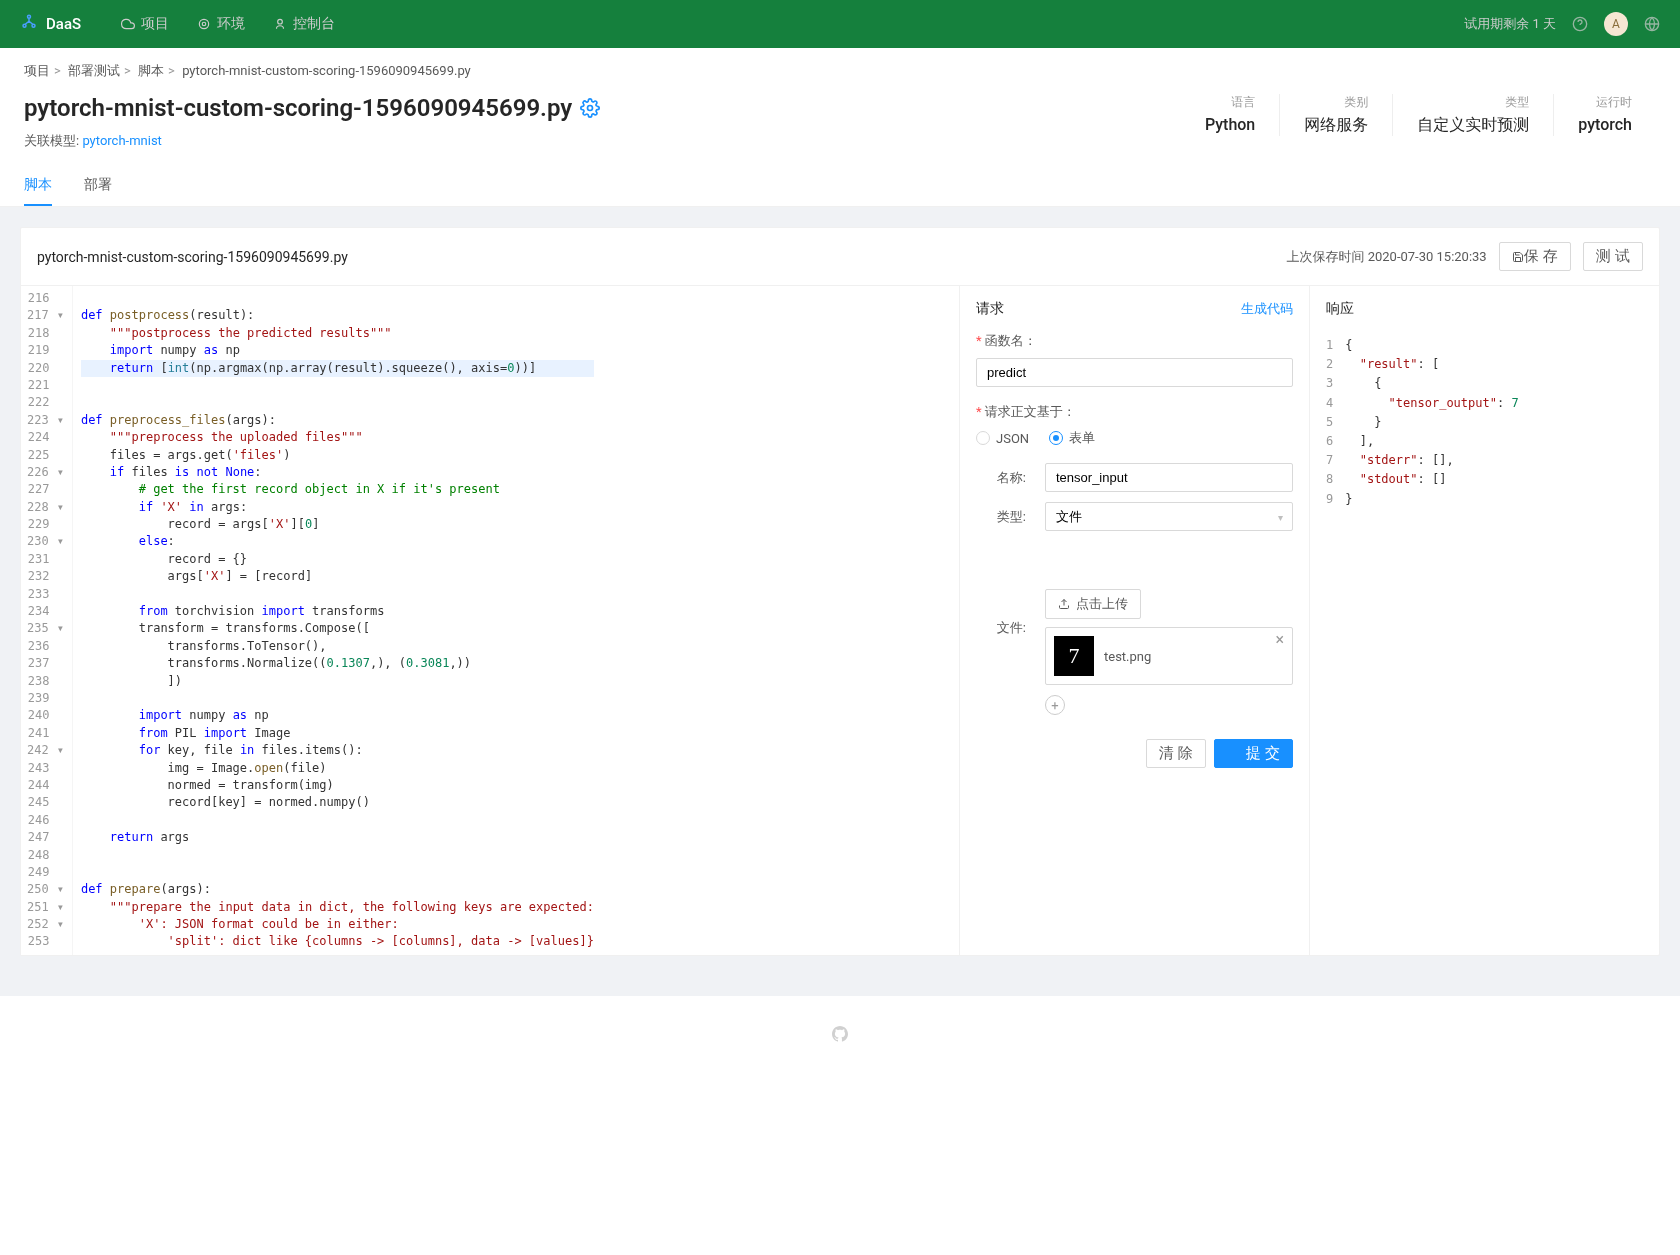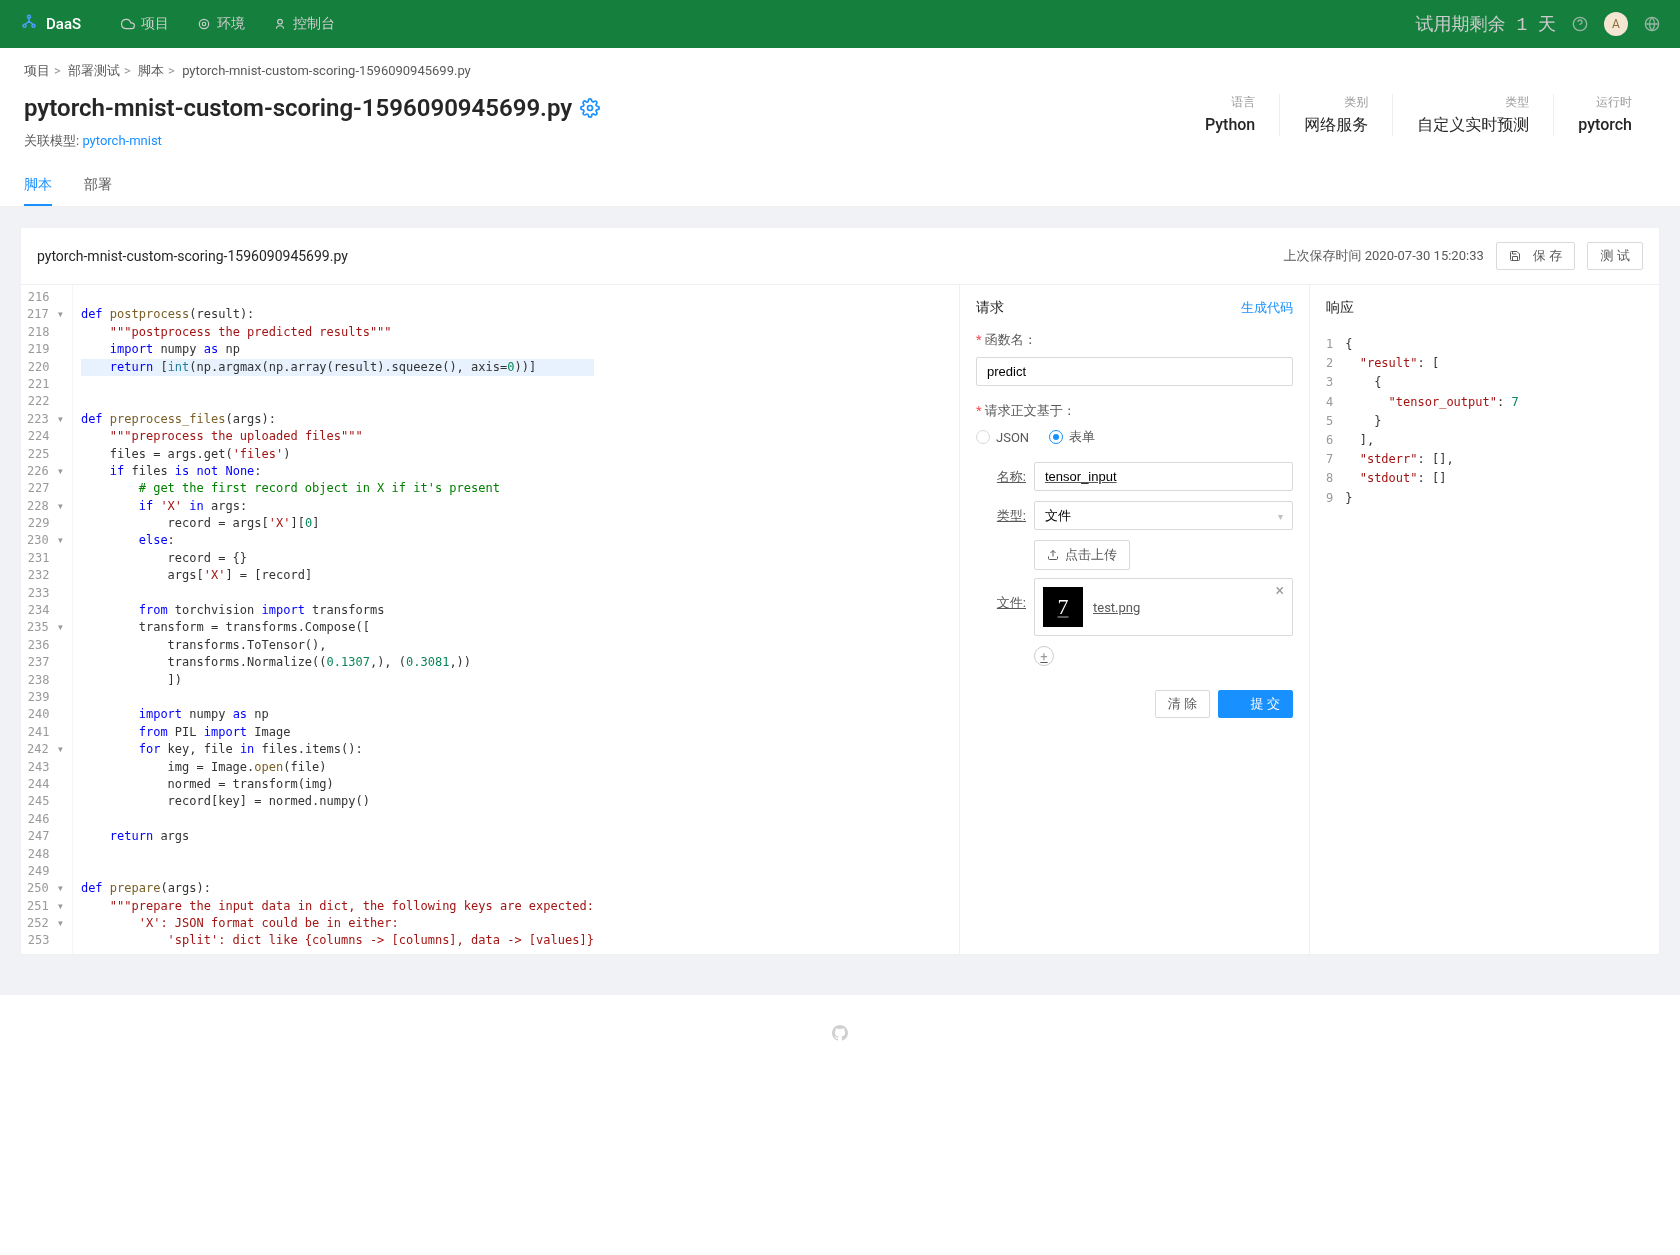--- a/index.html
+++ b/index.html
@@ -5,21 +5,21 @@
 * { margin: 0; padding: 0; box-sizing: border-box; }
 body { font-family: -apple-system, BlinkMacSystemFont, "Segoe UI", Roboto, "Helvetica Neue", Arial, sans-serif; font-size: 14px; color: #595959; background: #fff; }
 .topbar { background: #15803d; height: 48px; display: flex; align-items: center; padding: 0 20px; color: #fff; }
 .logo { display: flex; align-items: center; gap: 8px; margin-right: 40px; }
 .logo-icon { color: #4a9eff; font-size: 18px; }
 .logo-text { font-size: 15px; font-weight: 500; }
 .nav-items { display: flex; gap: 28px; }
 .nav-item { display: flex; align-items: center; gap: 6px; color: #ccc; cursor: pointer; font-size: 14px; }
 .nav-item svg { width: 14px; height: 14px; }
 .topbar-right { margin-left: auto; display: flex; align-items: center; gap: 16px; color: #ccc; }
-.trial-text { font-size: 18px; font-family: Liberation Mono, monospace; }
+.trial-text { font-size: 13px; }
 .avatar { width: 24px; height: 24px; border-radius: 50%; background: #f5e6d3; display: flex; align-items: center; justify-content: center; font-size: 12px; color: #8a6d3b; }
 .icon-btn { width: 16px; height: 16px; cursor: pointer; opacity: 0.7; }
 
 .breadcrumb { padding: 14px 24px; font-size: 13px; color: #595959; }
 .breadcrumb span { margin: 0 4px; color: #999; }
 
 .page-header { padding: 0 24px 16px; display: flex; align-items: flex-start; justify-content: space-between; }
 .page-title-wrap { display: flex; flex-direction: column; gap: 10px; }
 .page-title { font-size: 24px; font-weight: 600; color: #262626; display: flex; align-items: center; gap: 8px; }
 .gear-icon { color: #1890ff; width: 20px; height: 20px; }
@@ -35,21 +35,21 @@
 .tabs { padding: 0 24px; border-bottom: 1px solid #f0f0f0; display: flex; gap: 32px; }
 .tab { padding: 10px 0; cursor: pointer; color: #595959; }
 .tab.active { color: #1890ff; border-bottom: 2px solid #1890ff; }
 
 .content-area { background: #f0f2f5; padding: 20px 20px 40px; }
 .card { background: #fff; border: 1px solid #f0f0f0; border-radius: 2px; }
 .card-header { padding: 14px 16px; border-bottom: 1px solid #f0f0f0; display: flex; align-items: center; justify-content: space-between; }
 .filename { font-size: 14px; color: #262626; }
 .header-actions { display: flex; align-items: center; gap: 12px; }
 .save-time { font-size: 13px; color: #595959; }
-.btn { padding: 4px 12px; border: 1px solid #d9d9d9; background: #fff; border-radius: 2px; cursor: pointer; font-size: 13px; display: inline-flex; align-items: center; gap: 12px; color: #595959; }
+.btn { padding: 4px 12px; border: 1px solid #d9d9d9; background: #fff; border-radius: 2px; cursor: pointer; font-size: 15px; display: inline-flex; align-items: center; gap: 0; color: #595959; }
 .btn-primary { background: #1890ff; border-color: #1890ff; color: #fff; padding-left: 31px; }
 
 .editor-body { display: flex; min-height: 540px; }
 .code-panel { flex: 1; display: flex; font-family: Menlo, Monaco, Consolas, monospace; font-size: 12px; line-height: 1.45; overflow: hidden; }
 .gutter { background: #fff; padding: 4px 8px 4px 6px; text-align: right; color: #999; border-right: 1px solid #f5f5f5; user-select: none; white-space: pre; }
 .gutter .fold { color: #999; display: inline-block; width: 8px; }
 .code-lines { padding: 4px 8px; white-space: pre; color: #333; }
 .code-lines .hl { background: #e8f2ff; display: inline-block; min-width: 100%; }
 .kw { color: #0000ff; }
 .str { color: #a31515; }
@@ -68,25 +68,25 @@
 .form-row { margin-bottom: 16px; }
 .form-label { font-size: 13px; color: #595959; margin-bottom: 8px; display: block; }
 .form-label.req::before { content: "* "; color: #ff4d4f; }
 .form-input { width: 100%; padding: 6px 10px; border: 1px solid #d9d9d9; border-radius: 2px; font-size: 13px; }
 .radio-group { display: flex; gap: 20px; align-items: center; }
 .radio-item { display: flex; align-items: center; gap: 6px; cursor: pointer; font-size: 13px; }
 .radio { width: 14px; height: 14px; border: 1px solid #d9d9d9; border-radius: 50%; display: inline-flex; align-items: center; justify-content: center; }
 .radio.checked { border-color: #1890ff; }
 .radio.checked::after { content: ""; width: 6px; height: 6px; background: #1890ff; border-radius: 50%; }
 
-.param-grid { display: grid; grid-template-columns: 50px 1fr; gap: 10px 8px; align-items: center; font-size: 13px; text-decoration: underline; }
+.param-grid { display: grid; grid-template-columns: 50px 1fr; gap: 10px 19px; align-items: center; font-size: 13px; }
 .param-grid label { text-align: right; color: #595959; }
 .select-box { position: relative; }
 .select-box .arrow { position: absolute; right: 10px; top: 50%; transform: translateY(-50%); color: #bfbfbf; font-size: 10px; }
-.upload-btn { padding: 5px 12px; border: 1px solid #d9d9d9; border-radius: 2px; display: inline-flex; align-items: center; gap: 6px; cursor: pointer; font-size: 13px; }
+.upload-btn { padding: 5px 12px; border: 1px solid #d9d9d9; border-radius: 2px; display: inline-flex; align-items: center; gap: 6px; cursor: pointer; font-size: 13px; margin-top: 48px; }
 .file-card { margin-top: 8px; border: 1px solid #d9d9d9; border-radius: 2px; padding: 8px; display: flex; align-items: center; gap: 10px; position: relative; }
 .file-thumb { width: 40px; height: 40px; background: #000; color: #fff; display: flex; align-items: center; justify-content: center; font-size: 22px; font-family: serif; }
 .file-name { font-size: 13px; }
 .file-close { position: absolute; top: 4px; right: 8px; color: #999; cursor: pointer; font-size: 16px; line-height: 1; }
 .add-btn { margin-top: 10px; width: 20px; height: 20px; border: 1px solid #ccc; border-radius: 50%; display: flex; align-items: center; justify-content: center; color: #999; cursor: pointer; }
 .action-btns { margin-top: 24px; display: flex; justify-content: flex-end; gap: 8px; }
 
 .response-body { font-family: Menlo, Monaco, monospace; font-size: 12px; line-height: 1.6; padding: 4px 16px 16px; display: flex; }
 .resp-gutter { color: #999; text-align: right; padding-right: 12px; white-space: pre; user-select: none; }
 .resp-code { white-space: pre; color: #333; }

